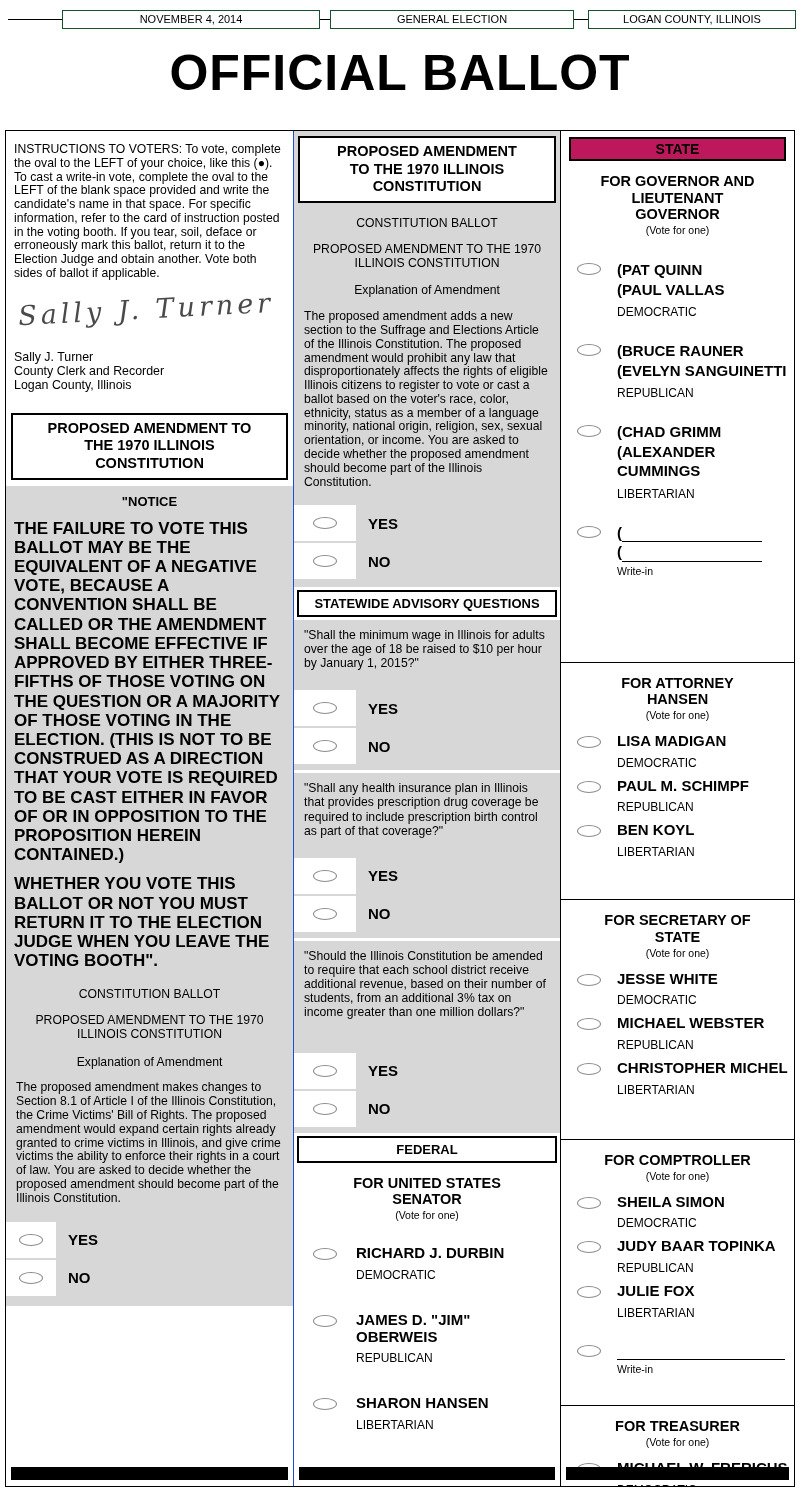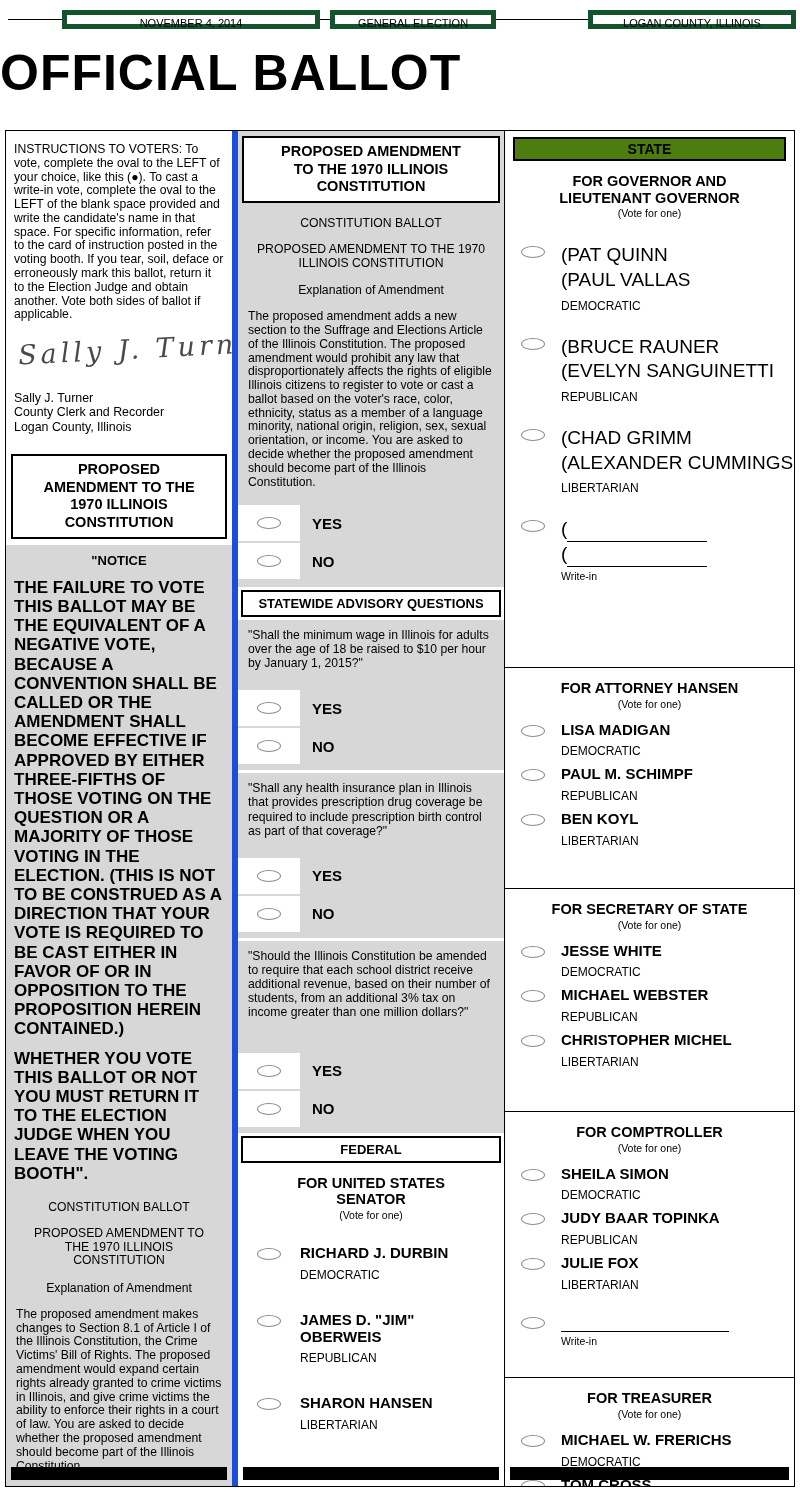--- a/index.html
+++ b/index.html
@@ -7,36 +7,36 @@
   body {
     width:800px; height:1492px; position:relative;
     background:#ffffff; color:#000;
     font-family:"Liberation Sans", sans-serif;
     overflow:hidden;
   }
   
   .banner-line { position:absolute; top:19px; left:8px; width:784px; border-top:1px solid #000; }
   .banner-box {
     position:absolute; top:10px; height:19px; background:#fff;
-    border:5px solid #14532d; font-size:11px; line-height:16px; text-align:center;
+    border:1px solid #14532d; font-size:11px; line-height:16px; text-align:center;
   }
   .banner-date { left:62px; width:258px; }
-  .banner-election { left:330px; width:166px; }
+  .banner-election { left:330px; width:244px; }
   .banner-county { left:588px; width:208px; }
   .ballot-title {
     position:absolute; top:44px; left:0; width:100%;
-    font-size:50px; font-weight:bold; letter-spacing:1px;
+    text-align:center; font-size:50px; font-weight:bold; letter-spacing:1px;
   }
   
   .ballot-body {
     position:absolute; top:130px; left:5px; width:790px; bottom:5px;
     border:1px solid #000; display:flex;
   }
   .col { position:relative; height:100%; overflow:hidden; }
-  .col-left { width:232px; border-right:6px solid #1d4ed8; }
+  .col-left { width:288px; border-right:1px solid #1d4ed8; }
   .col-mid  { width:267px; border-right:1px solid #000; }
   .col-right{ flex:1; }
   .timing-bar { position:absolute; bottom:6px; left:5px; right:5px; height:13px; background:#000; }
 
   .gray { background:#d7d7d7; }
 
   
   .instructions { font-size:12.2px; line-height:1.13; padding:12px 8px 0 8px; }
   .signature {
     margin:12px 0 0 12px; font-family:"DejaVu Serif", serif; font-style:italic;
@@ -95,29 +95,29 @@
   .cand-row.roomy { margin-top:22px; }
   .cand-row.roomy.first { margin-top:24px; }
   .oval-col { width:56px; min-width:56px; display:flex; justify-content:center; padding-top:3px; }
   .col-mid .oval-col { width:62px; min-width:62px; }
   .cand-name { font-weight:bold; font-size:15px; line-height:1.12; }
   .col-mid .cand-name { max-width:165px; }
   .col-right .cand-name { max-width:185px; }
   .cand-party { font-size:12px; margin-top:6px; }
 
   .rule { border-top:1px solid #000; }
-  .state-box { margin:6px 8px 0 8px; border:2px solid #000; background:#4d7c0f;
+  .state-box { margin:6px 8px 0 8px; border:2px solid #000; background:#be185d;
     text-align:center; font-weight:bold; font-size:14px; padding:2px 0; }
 
   .contest-governor { padding-bottom:85px; }
   .contest-ag { padding-bottom:40px; }
   .contest-sos { padding-bottom:42px; }
   .contest-comptroller { padding-bottom:30px; }
 
-  .gov-name-line { font-weight:normal; font-size:19px; line-height:1.3; }
+  .gov-name-line { font-weight:bold; font-size:15px; line-height:1.3; }
   .wline { display:inline-block; border-bottom:1px solid #000; height:15px; vertical-align:bottom; }
   .wline-gov { width:140px; }
   .wline-comp { width:168px; }
   .writein-label { font-size:10.5px; margin-top:3px; }
   .sen-row2 { margin-top:30px; }
 </style>
 </head>
 <body>
 
 <div class="banner-line"></div>

